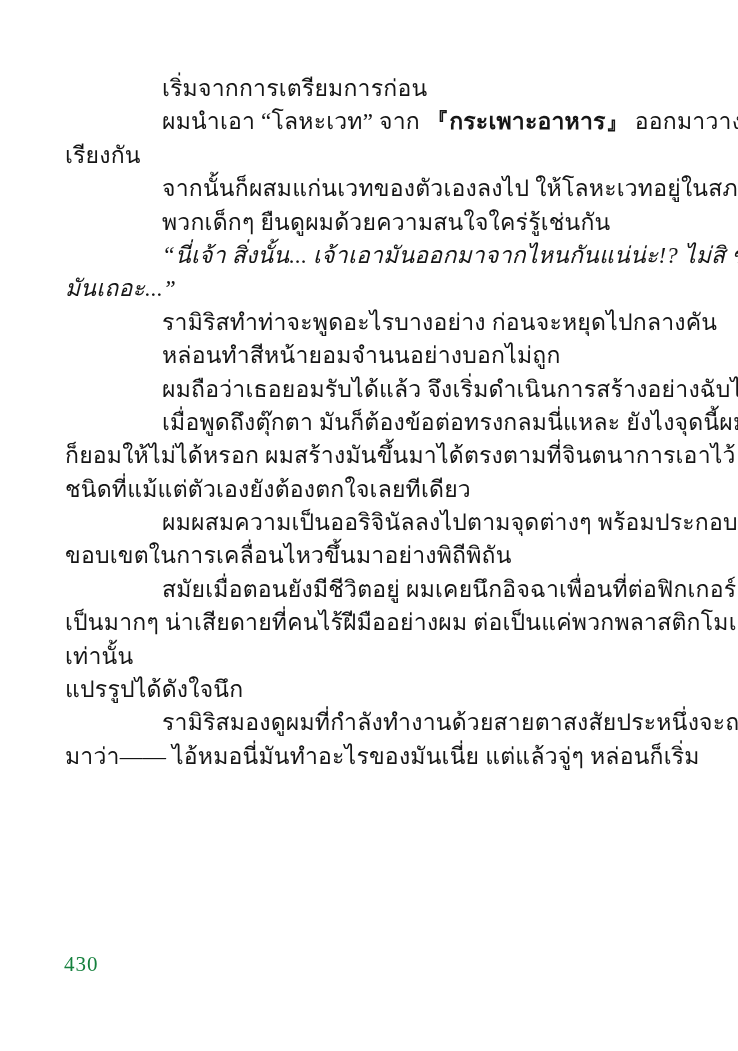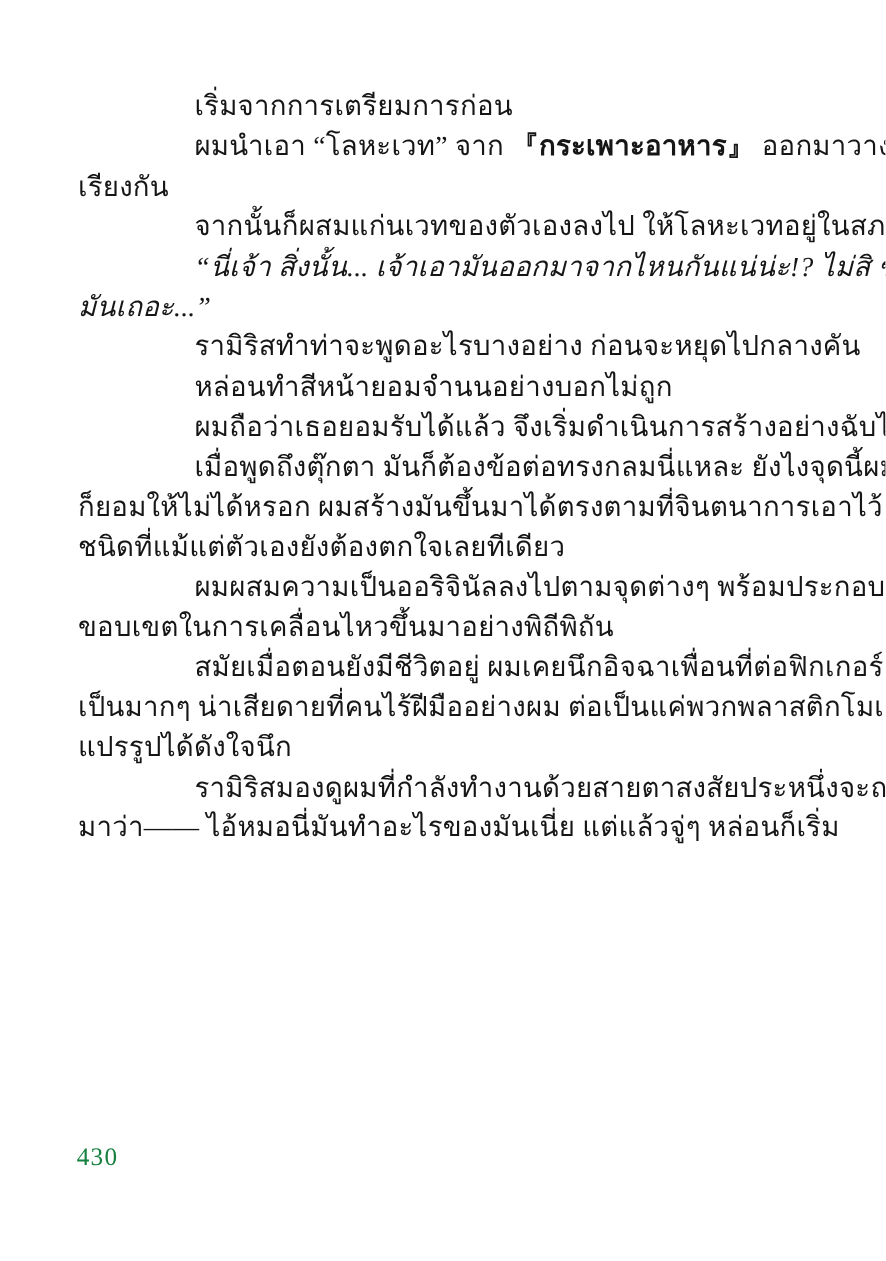--- a/index.html
+++ b/index.html
@@ -52,30 +52,32 @@
 </style>
 </head>
 <body>
 
 <div class="page">
   <main class="text-block">
       <p class="line indent"><span>เริ่มจากการเตรียมการก่อน</span></p>
       <p class="line indent"><span>ผมนำเอา “โลหะเวท” จาก </span><span class="bold">『กระเพาะอาหาร』</span><span> ออกมาวาง</span></p>
       <p class="line"><span>เรียงกัน</span></p>
       <p class="line indent"><span>จากนั้นก็ผสมแก่นเวทของตัวเองลงไป ให้โลหะเวทอยู่ในสภาวะ</span></p>
+      <p class="line indent"><span>พวกเด็กๆ ยืนดูผมด้วยความสนใจใคร่รู้เช่นกัน</span></p>
       <p class="line indent italic"><span>“นี่เจ้า สิ่งนั้น... เจ้าเอามันออกมาจากไหนกันแน่น่ะ!? ไม่สิ ช่าง</span></p>
       <p class="line italic"><span>มันเถอะ...”</span></p>
       <p class="line indent"><span>รามิริสทำท่าจะพูดอะไรบางอย่าง ก่อนจะหยุดไปกลางคัน</span></p>
       <p class="line indent"><span>หล่อนทำสีหน้ายอมจำนนอย่างบอกไม่ถูก</span></p>
       <p class="line indent"><span>ผมถือว่าเธอยอมรับได้แล้ว จึงเริ่มดำเนินการสร้างอย่างฉับไว</span></p>
       <p class="line indent"><span>เมื่อพูดถึงตุ๊กตา มันก็ต้องข้อต่อทรงกลมนี่แหละ ยังไงจุดนี้ผม</span></p>
       <p class="line"><span>ก็ยอมให้ไม่ได้หรอก ผมสร้างมันขึ้นมาได้ตรงตามที่จินตนาการเอาไว้</span></p>
       <p class="line"><span>ชนิดที่แม้แต่ตัวเองยังต้องตกใจเลยทีเดียว</span></p>
       <p class="line indent"><span>ผมผสมความเป็นออริจินัลลงไปตามจุดต่างๆ พร้อมประกอบ</span></p>
       <p class="line"><span>ขอบเขตในการเคลื่อนไหวขึ้นมาอย่างพิถีพิถัน</span></p>
       <p class="line indent"><span>สมัยเมื่อตอนยังมีชีวิตอยู่ ผมเคยนึกอิจฉาเพื่อนที่ต่อฟิกเกอร์</span></p>
       <p class="line"><span>เป็นมากๆ น่าเสียดายที่คนไร้ฝีมืออย่างผม ต่อเป็นแค่พวกพลาสติกโมเดล</span></p>
+      <p class="line"><span>เท่านั้น</span></p>
       <p class="line"><span>แปรรูปได้ดังใจนึก</span></p>
       <p class="line indent"><span>รามิริสมองดูผมที่กำลังทำงานด้วยสายตาสงสัยประหนึ่งจะถาม</span></p>
       <p class="line"><span>มาว่า—— ไอ้หมอนี่มันทำอะไรของมันเนี่ย แต่แล้วจู่ๆ หล่อนก็เริ่ม</span></p>
     </main>
   <div class="page-number">430</div>
 </div>
 
 </body></html>

